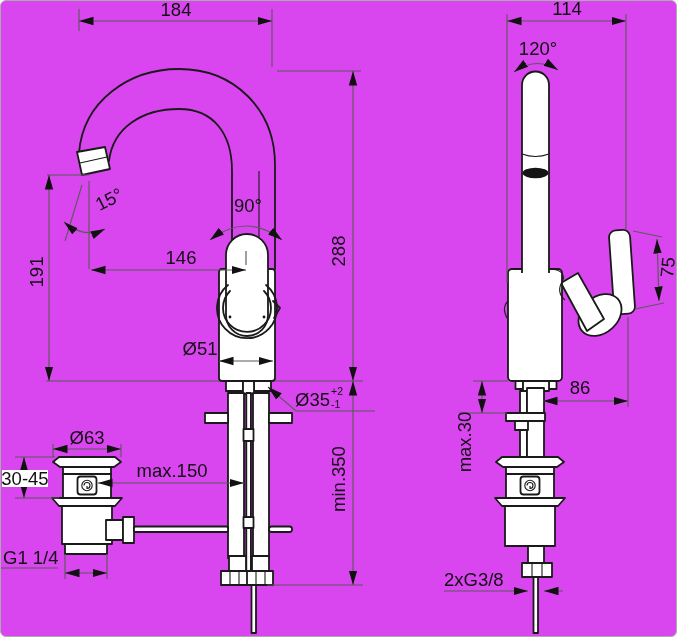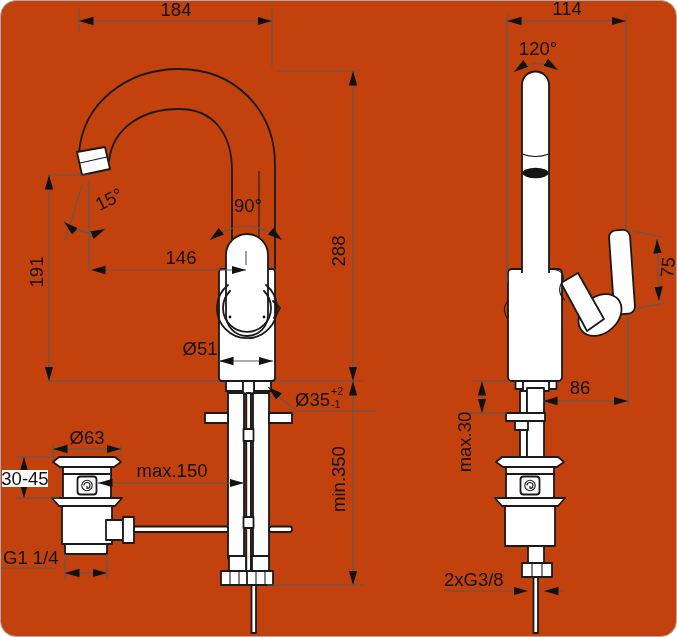--- a/index.html
+++ b/index.html
@@ -1,16 +1,16 @@
 <!DOCTYPE html>
 <html><head>
 <meta charset="utf-8">
 <style>
   html,body{margin:0;padding:0;background:#fff;}
-  .sheet{position:relative;width:675px;height:635px;border:1px solid #ababab;border-radius:16px;background:#c2410c;overflow:hidden;}
+  .sheet{position:relative;width:675px;height:635px;border:1px solid #ababab;border-radius:6px;background:#d946ef;overflow:hidden;}
   svg{position:absolute;left:0;top:0;}
   .obj{fill:none;stroke:#1a1a1a;stroke-width:1.8;stroke-linecap:round;stroke-linejoin:round;}
   .objf{fill:#ffffff;stroke:#1a1a1a;stroke-width:1.8;stroke-linejoin:round;}
   .thin{fill:none;stroke:#1a1a1a;stroke-width:1.1;}
   .dim{fill:none;stroke:#5b5b5b;stroke-width:1.15;}
   .txt{font-family:"Liberation Sans",sans-serif;font-size:18.5px;fill:#111;}
   .txtsm{font-family:"Liberation Sans",sans-serif;font-size:10.5px;fill:#111;}
   .dark{fill:#141414;stroke:none;}
 </style>
 </head>

